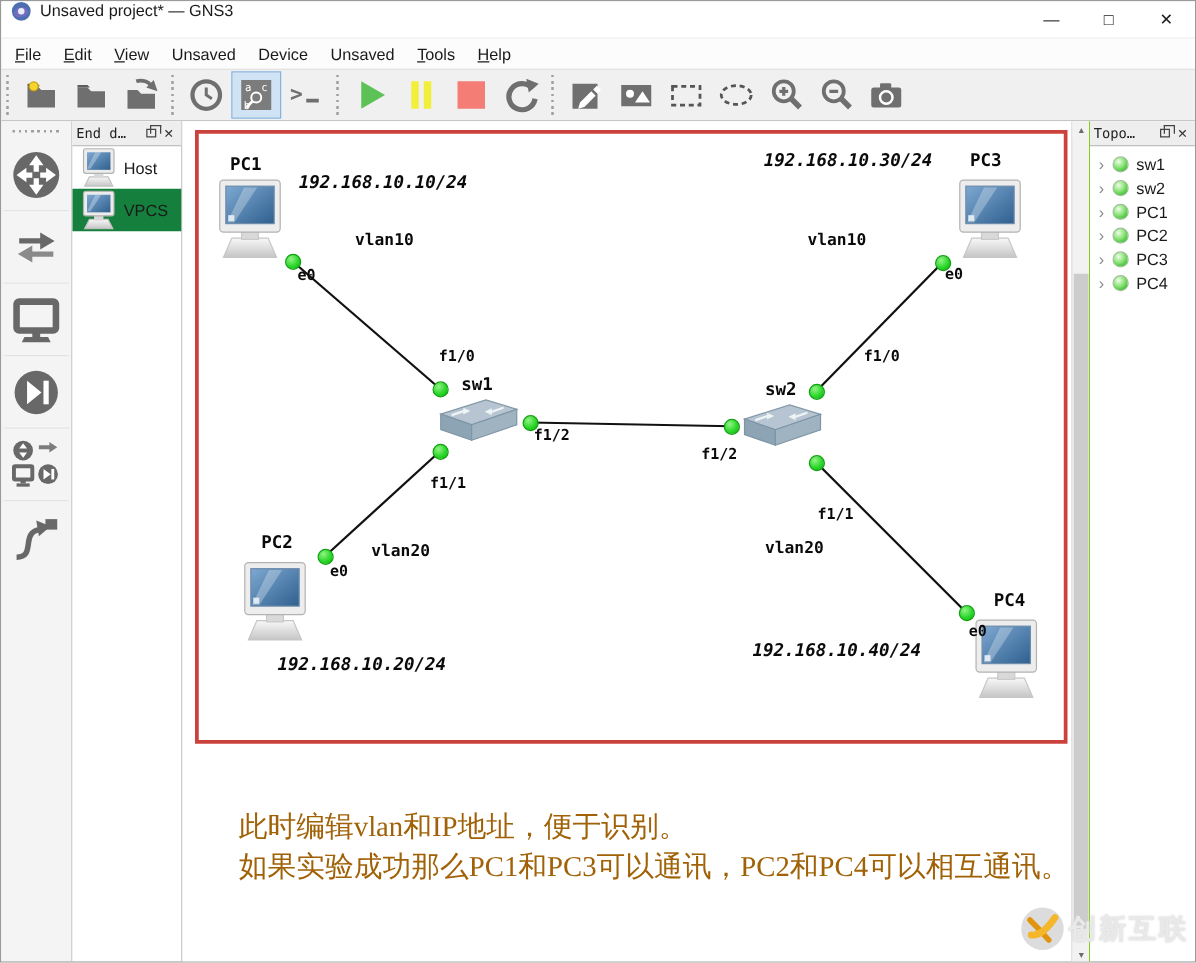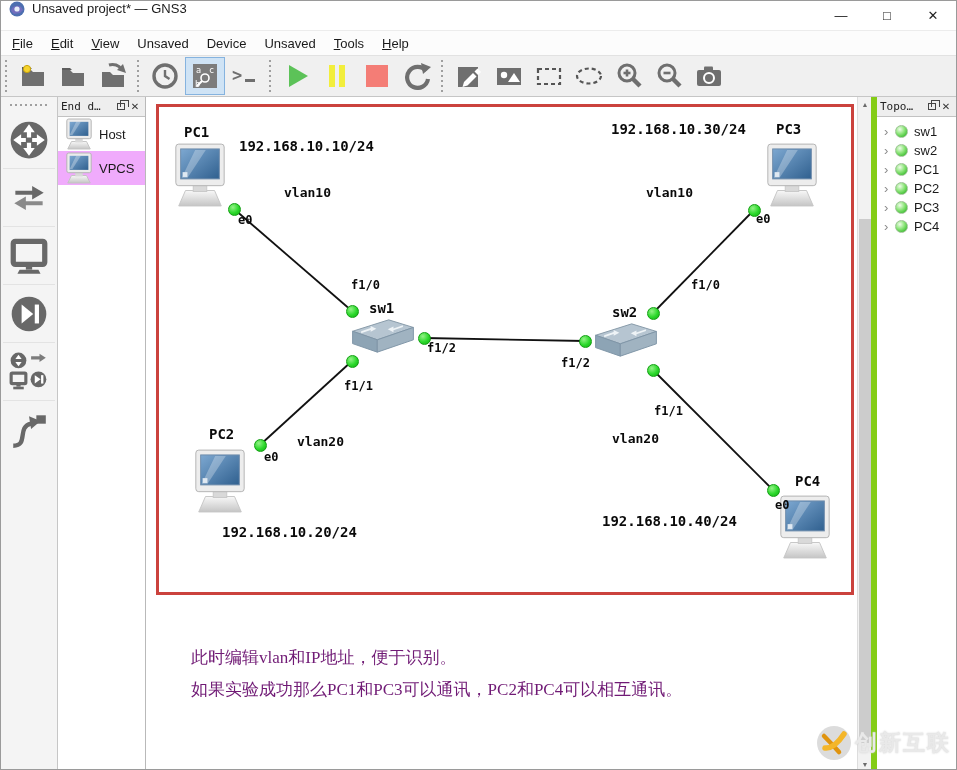--- a/index.html
+++ b/index.html
@@ -51,50 +51,50 @@
   .panel-header { height:20px; background:#eeeeee; border-bottom:1px solid #c2c2c2;
     display:flex; align-items:center; padding:0 3px;
     font-family:"DejaVu Sans Mono", monospace; font-size:11px; color:#222; }
   .ph-title { flex:1; white-space:nowrap; overflow:hidden; }
   .ph-btn { width:14px; height:14px; display:flex; align-items:center; justify-content:center;
     background:transparent; border:none; font-size:10px; color:#333; padding:0; }
   .restore-glyph { position:relative; width:8px; height:7px; border:1px solid #444; background:#eee; display:block; }
   .restore-glyph::before { content:''; position:absolute; left:2px; top:-4px; width:7px; height:6px;
     border:1px solid #444; border-bottom:none; }
   .dev-item { display:flex; align-items:center; height:34px; padding:0 1px; }
-  .dev-item.selected { background:#f0abfc; }
+  .dev-item.selected { background:#15803d; }
   .dev-icon { width:40px; display:flex; justify-content:center; align-items:center; }
   .dev-label { font-size:13px; color:#1a1a1a; }
   
   #canvas-wrap { flex:1; position:relative; background:#ffffff; overflow:hidden; }
   #canvas { position:absolute; left:0; top:0; right:14px; bottom:0; background:#fff; }
   #red-rect { position:absolute; left:10px; top:7px; width:698px; height:491px;
     border:3px solid #cb423d; }
   #links-svg { position:absolute; left:0; top:0; width:100%; height:100%; }
   .node { position:absolute; }
   .port { position:absolute; width:13px; height:13px; border-radius:50%;
     background: radial-gradient(circle at 35% 30%, #93f286, #2bd82b 55%, #18b518 90%);
     border:1px solid #12a012; }
   .cv-label { position:absolute; font-family:"DejaVu Sans Mono","Liberation Mono",monospace;
     font-weight:bold; color:#0a0a0a; white-space:nowrap; }
   .lbl-node { font-size:14px; }
-  .lbl-ip   { font-size:14px; }
+  .lbl-ip   { font-size:14px;font-style:italic; }
   .lbl-vlan { font-size:13px; }
   .lbl-port { font-size:12px; }
   .cv-note { position:absolute; font-family:"Liberation Serif", serif;
-    font-size:17px; color:#701a75; white-space:nowrap; }
+    font-size:23px; color:#a16207; white-space:nowrap; }
   
   #vscroll { position:absolute; right:0; top:0; bottom:0; width:14px; background:#f2f2f2;
     border-left:1px solid #dddddd; }
   .vs-btn { position:absolute; left:0; width:14px; height:14px; display:flex; align-items:center;
     justify-content:center; font-size:7px; color:#6b6b6b; background:#f2f2f2; border:none; padding:0; }
   #vs-up { top:0; } #vs-down { bottom:0; }
   #vs-thumb { position:absolute; left:1px; top:122px; width:12px; height:524px; background:#cccccc; }
   
-  #right-panel { width:85px; background:#ffffff; border-left:6px solid #84cc16;
+  #right-panel { width:85px; background:#ffffff; border-left:1px solid #84cc16;
     display:flex; flex-direction:column; }
   #topo-list { padding-top:5px; }
   .topo-item { display:flex; align-items:center; height:19px; padding-left:7px; }
   .tree-chevron { color:#8a8a8a; font-size:13px; width:11px; line-height:1; }
   .led { width:13px; height:13px; border-radius:50%; margin-right:6px;
     background: radial-gradient(circle at 35% 30%, #effce9, #8ae477 45%, #41bf35 80%);
     border:1px solid #9dc295; }
   .topo-label { font-size:13px; color:#1a1a1a; }
   
   #watermark { position:absolute; right:5px; bottom:8px; display:flex; align-items:center;

